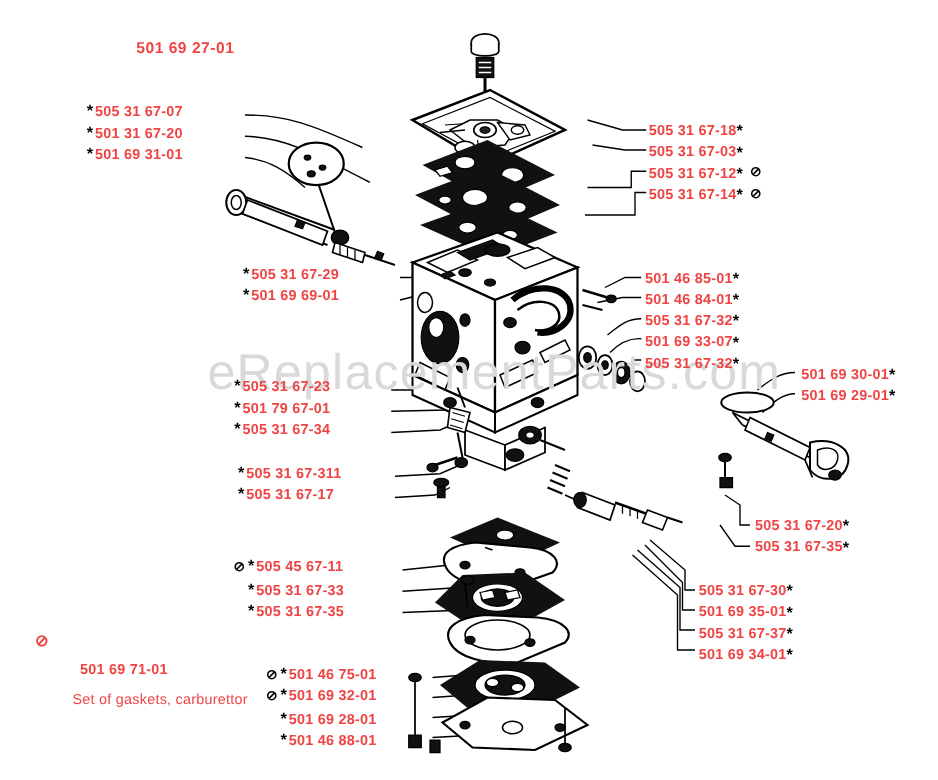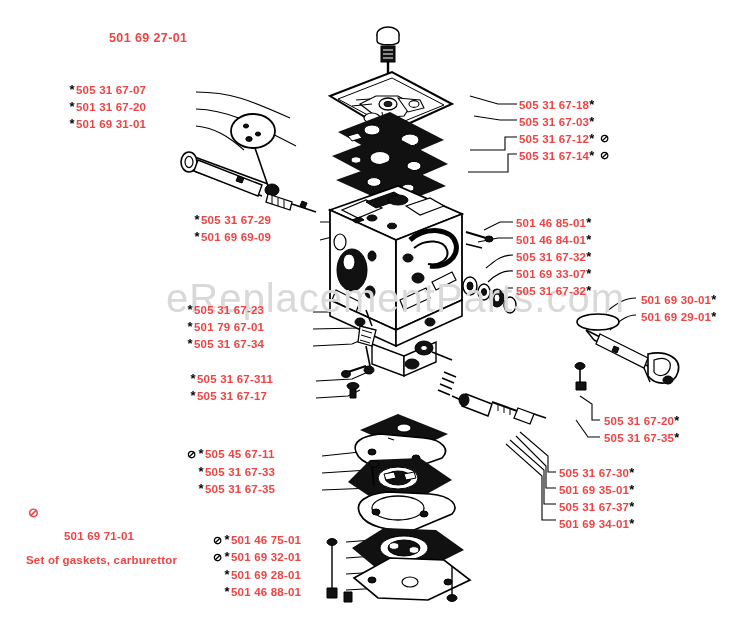--- a/index.html
+++ b/index.html
@@ -15,21 +15,21 @@
     font-family:"Liberation Sans", sans-serif;
     font-weight:bold;
     font-size:11.5px;
     letter-spacing:0.2px;
     white-space:nowrap;
     line-height:12px;
     color:#ef4444;
   }
   .lbl.title{font-size:12.5px;letter-spacing:0.4px;}
   .lbl.legendnum{font-weight:bold;font-size:11.5px;}
-  .lbl.legendtxt{font-weight:bold;font-size:11.5px;}
+  .lbl.legendtxt{font-weight:normal;font-size:11.5px;margin-left:32px;}
 
   .row{display:flex;align-items:baseline;white-space:nowrap;}
   .ast{display:inline-block;width:8px;text-align:center;font-weight:bold;font-size:13px;line-height:10px;}
   .tail{display:inline-block;width:10px;text-align:left;font-weight:bold;font-size:13px;line-height:10px;}
   .c2{
     display:inline-block;width:11px;height:11px;line-height:11px;
     text-align:center;font-size:11px;font-weight:bold;
   }
 
   
@@ -360,21 +360,21 @@
     </div>
   </div>
 
   <div class="grp" style="left:193px;top:214px;">
     <div class="row">
       <span class="ast">*</span>
       <span class="lbl" style="position:static">505 31 67-29</span>
     </div>
     <div class="row">
       <span class="ast">*</span>
-      <span class="lbl" style="position:static">501 69 69-09</span>
+      <span class="lbl" style="position:static">501 69 69-01</span>
     </div>
   </div>
 
   <div class="grp rightcol" style="left:516px;top:214px;">
     <div class="row">
       <span class="lbl" style="position:static">501 46 85-01</span>
       <span class="tail">*</span>
     </div>
     <div class="row">
       <span class="lbl" style="position:static">501 46 84-01</span>

